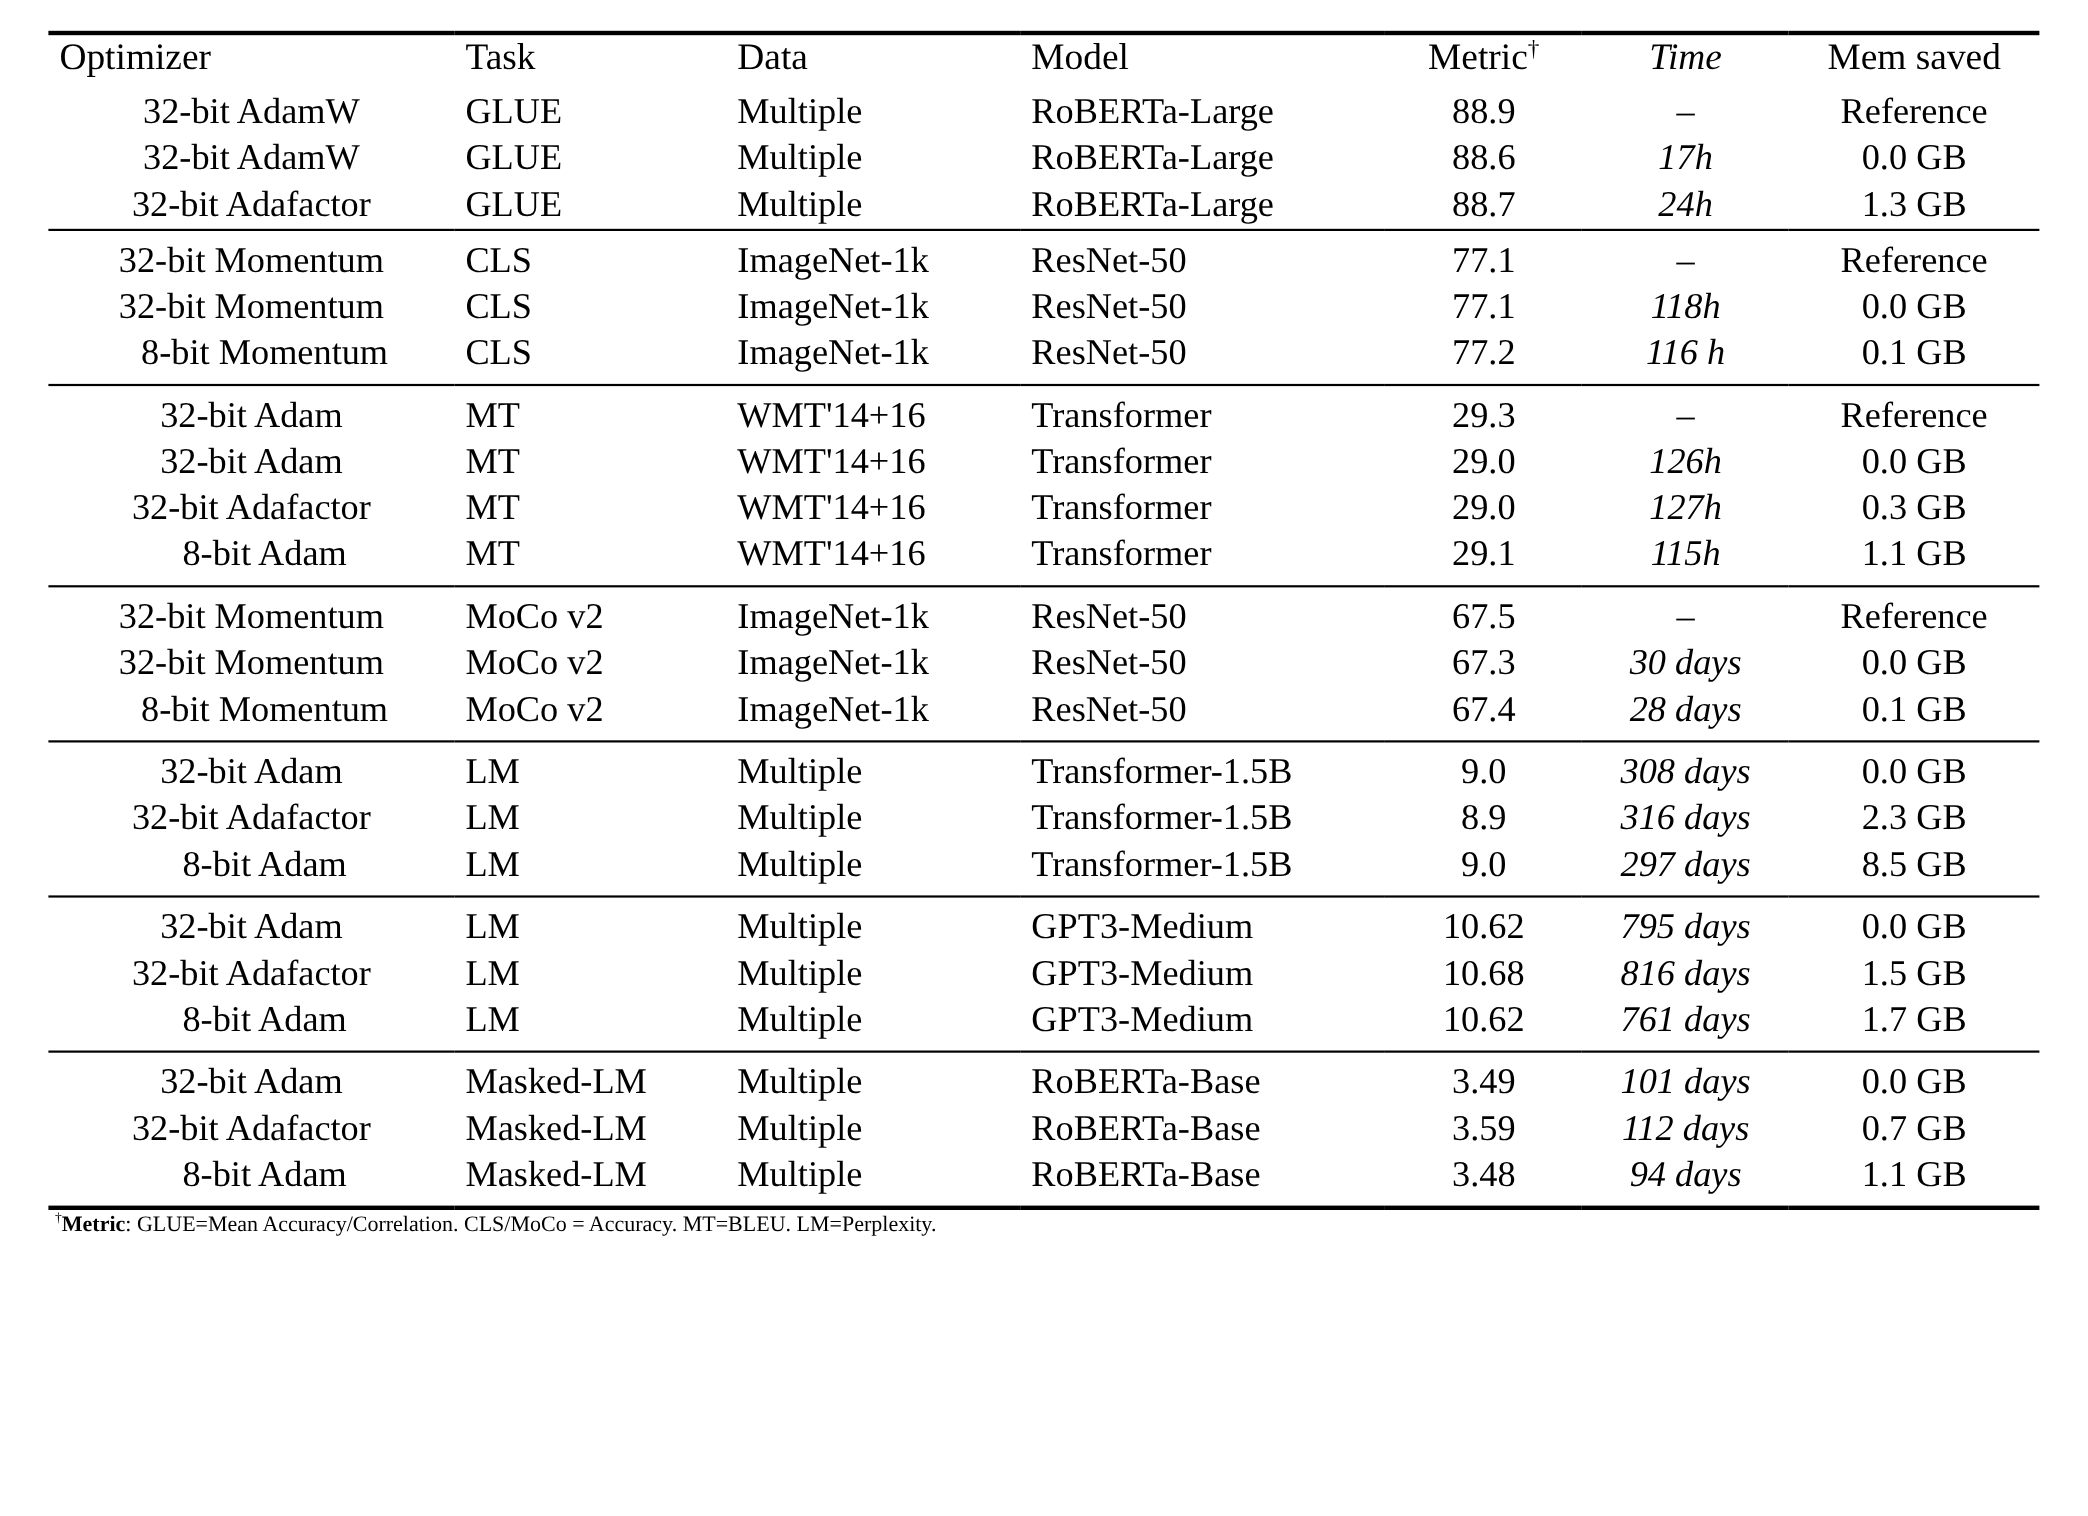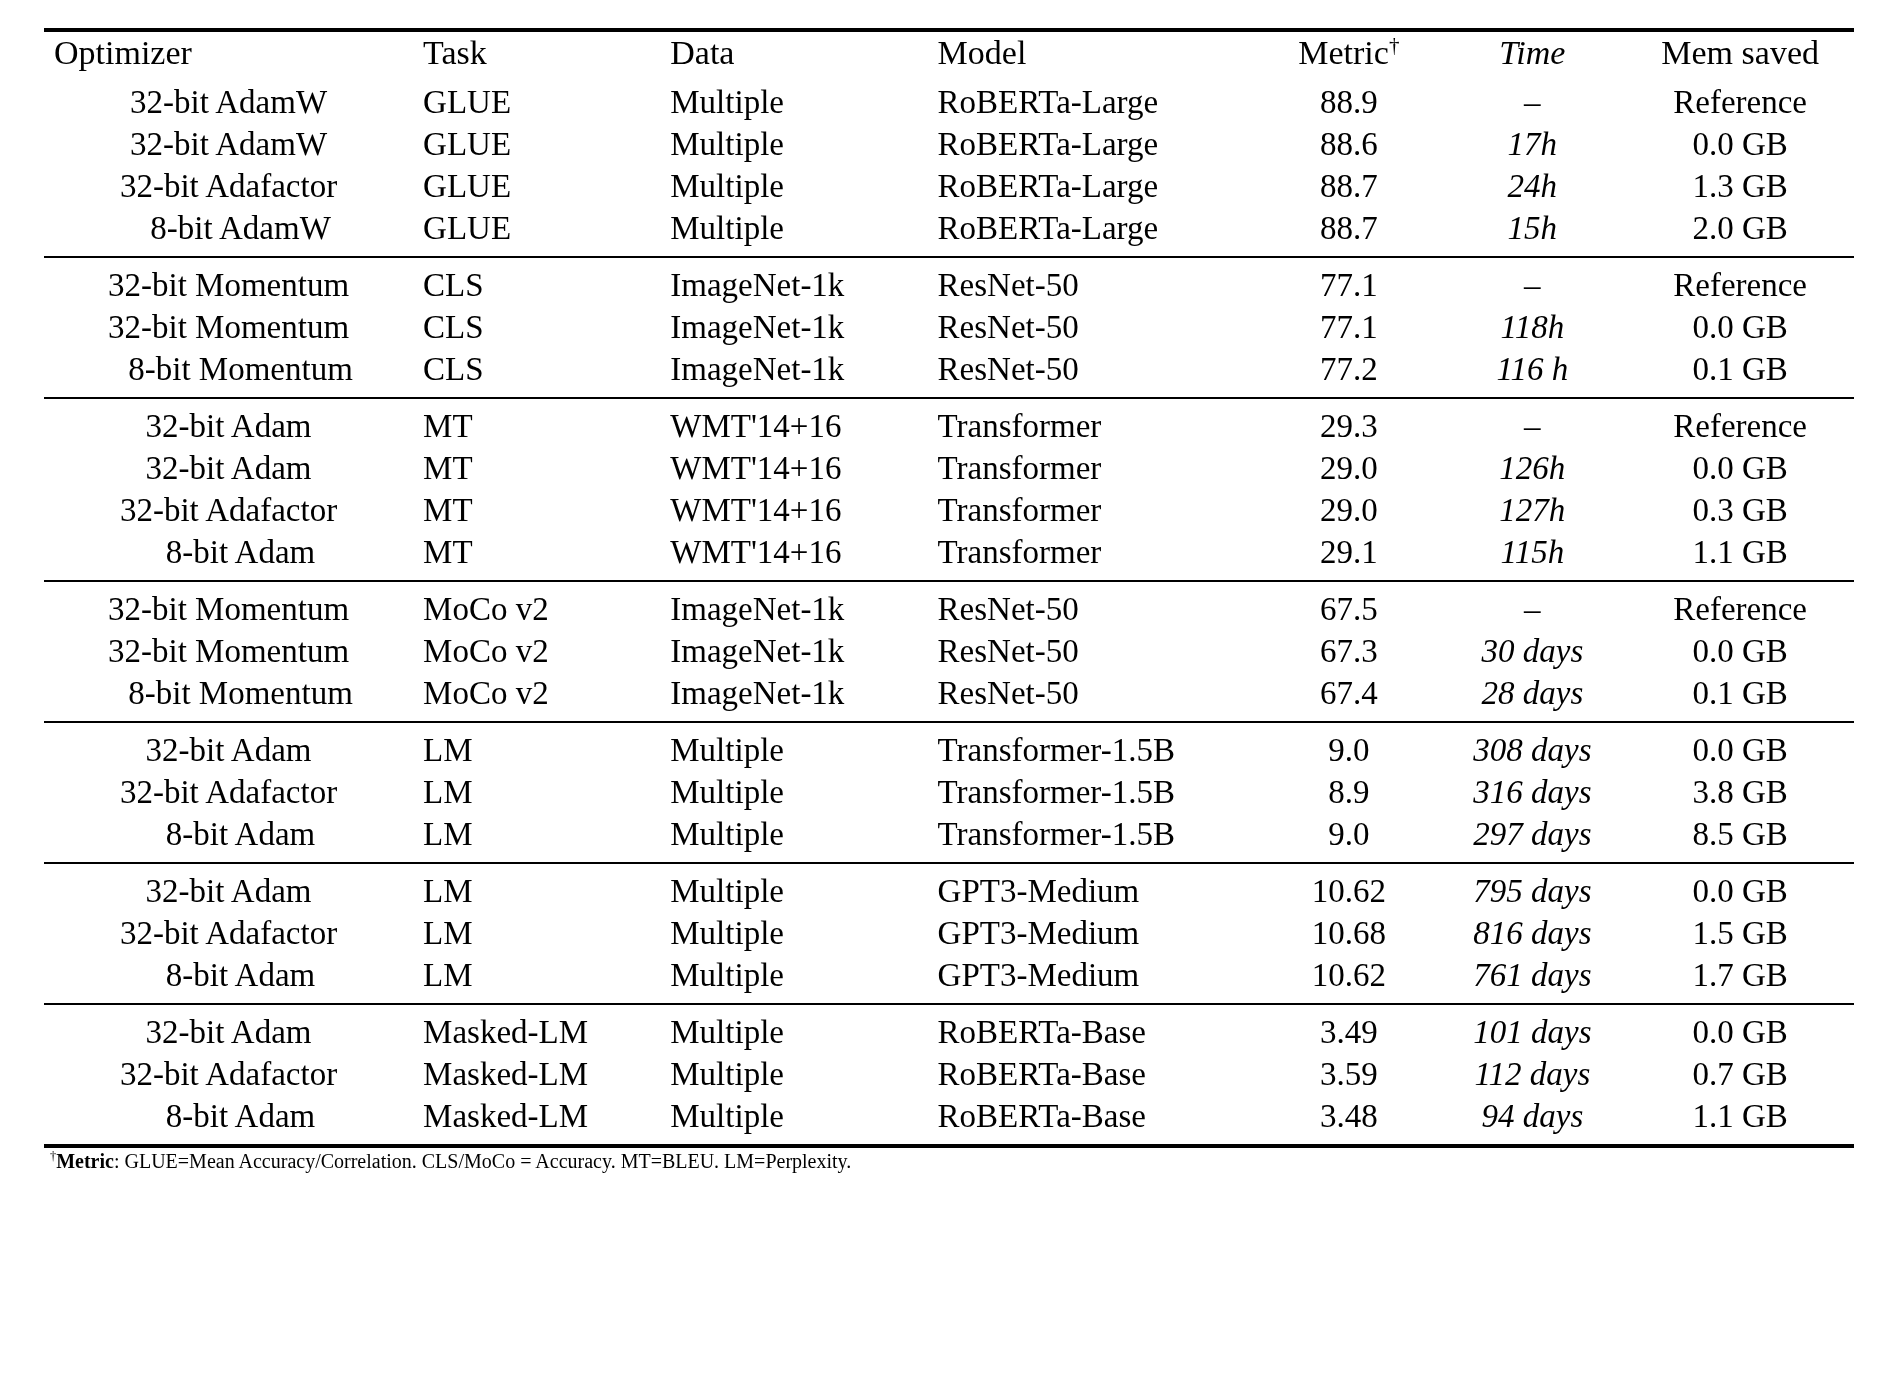--- a/index.html
+++ b/index.html
@@ -103,29 +103,20 @@
         </tr>
         <tr>
           <td class="c-opt">32-bit Adafactor</td>
           <td class="c-task">GLUE</td>
           <td class="c-data">Multiple</td>
           <td class="c-model">RoBERTa-Large</td>
           <td class="c-metric b">88.7</td>
           <td class="c-time">24h</td>
           <td class="c-mem">1.3 GB</td>
         </tr>
-        <tr class="group-end">
-          <td class="c-opt indent">8-bit AdamW</td>
-          <td class="c-task">GLUE</td>
-          <td class="c-data">Multiple</td>
-          <td class="c-model">RoBERTa-Large</td>
-          <td class="c-metric b">88.7</td>
-          <td class="c-time b">15h</td>
-          <td class="c-mem b">2.0 GB</td>
-        </tr>
         <tr class="group-start">
           <td class="c-opt">32-bit Momentum</td>
           <td class="c-task">CLS</td>
           <td class="c-data">ImageNet-1k</td>
           <td class="c-model">ResNet-50</td>
           <td class="c-metric">77.1</td>
           <td class="c-time">–</td>
           <td class="c-mem">Reference</td>
         </tr>
         <tr>
@@ -218,21 +209,21 @@
           <td class="c-time">308 days</td>
           <td class="c-mem">0.0 GB</td>
         </tr>
         <tr>
           <td class="c-opt">32-bit Adafactor</td>
           <td class="c-task">LM</td>
           <td class="c-data">Multiple</td>
           <td class="c-model">Transformer-1.5B</td>
           <td class="c-metric b">8.9</td>
           <td class="c-time">316 days</td>
-          <td class="c-mem">3.8 GB</td>
+          <td class="c-mem">2.3 GB</td>
         </tr>
         <tr class="group-end">
           <td class="c-opt indent">8-bit Adam</td>
           <td class="c-task">LM</td>
           <td class="c-data">Multiple</td>
           <td class="c-model">Transformer-1.5B</td>
           <td class="c-metric">9.0</td>
           <td class="c-time b">297 days</td>
           <td class="c-mem b">8.5 GB</td>
         </tr>

